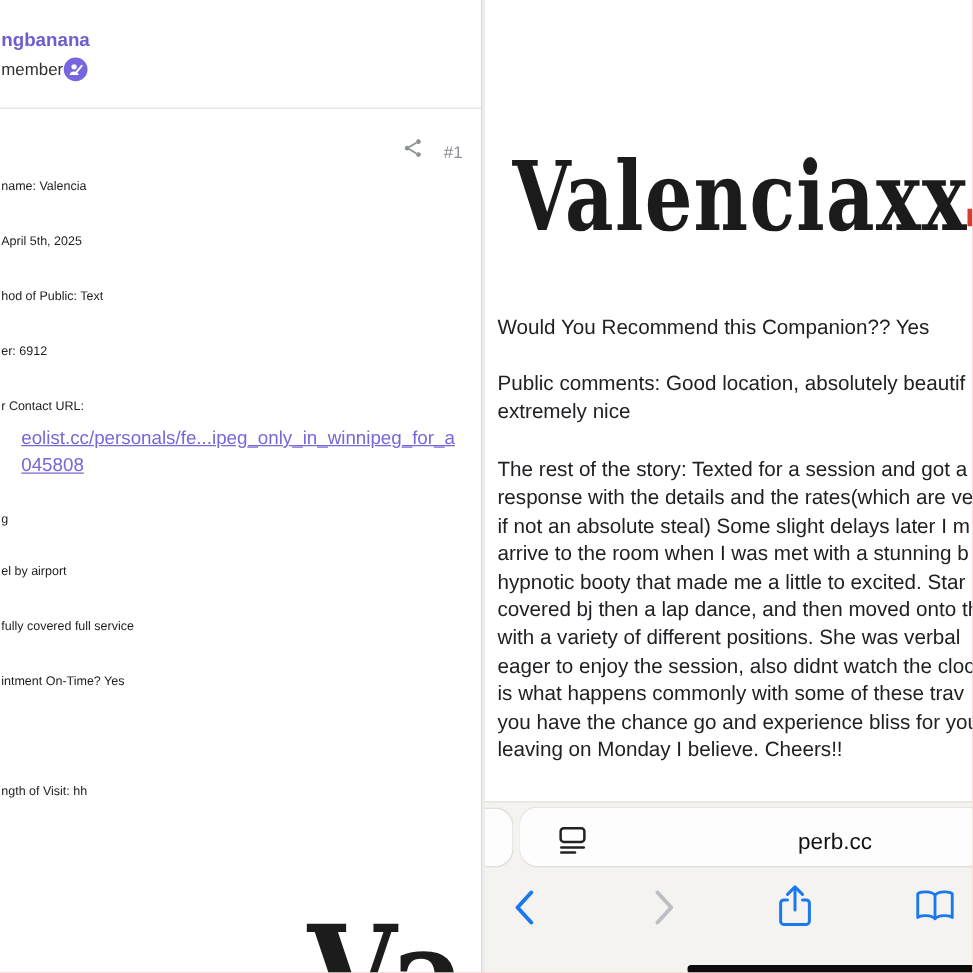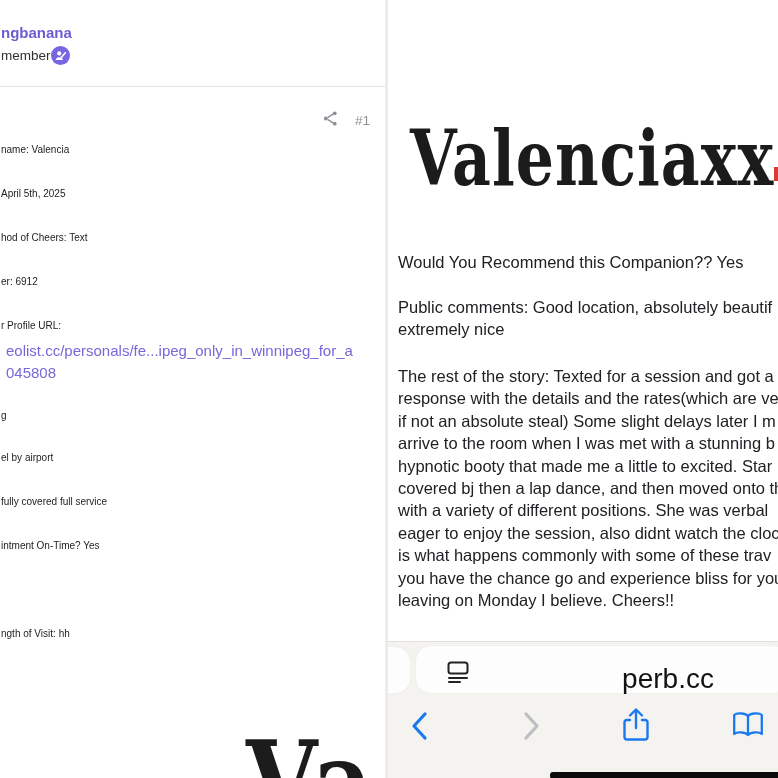--- a/index.html
+++ b/index.html
@@ -17,21 +17,21 @@
   .member-row { position:absolute; left:1px; top:46px; display:flex; align-items:center; gap:0; }
   .member-label { font-size:13.5px; color:#303035; }
   .badge { width:19px; height:19px; border-radius:50%; background:#7666e0;
            display:flex; align-items:center; justify-content:center; }
   .divider { position:absolute; left:0; top:86px; width:385px; height:1px; background:#e4e4e4; }
 
   .post-meta { position:absolute; top:110px; left:322px; display:flex; align-items:center; gap:16px; }
   .post-number { font-size:13.5px; color:#8b9097; }
 
   .detail-line { position:absolute; left:1px; font-size:10px; color:#1d1d1f; white-space:nowrap; }
-  .link-line { position:absolute; left:6px; font-size:15px; color:#7668d8; white-space:nowrap; }
+  .link-line { position:absolute; left:17px; font-size:15px; color:#7668d8; white-space:nowrap;text-decoration:underline; }
 
   .big-letter-left { position:absolute; left:246px; top:726px; font-family:"DejaVu Serif", serif;
                      font-weight:bold; font-size:92px; color:#1c1c1c; line-height:1;
                      transform:scaleY(1.22); transform-origin:left top; letter-spacing:4px; }
 
   
   .right-panel { position:absolute; left:388px; top:0; width:390px; height:778px;
                  background:#fff; overflow:hidden; }
   .page-title { position:absolute; left:22px; top:120px; font-family:"DejaVu Serif", serif;
                 font-weight:bold; font-size:60px; color:#1b1b1b; line-height:1;
@@ -47,21 +47,21 @@
   
   .chrome { position:absolute; left:0; top:641px; width:390px; height:137px;
             background:#f4f3f0; border-top:1px solid #e3e1dd; }
   .pill-fragment { position:absolute; left:-14px; top:5px; width:36px; height:46px;
                    background:#fdfdfd; border-radius:14px; box-shadow:0 0 1px rgba(0,0,0,.15); }
   .url-pill { position:absolute; left:28px; top:4px; width:372px; height:47px;
               background:#fdfdfd; border-radius:14px; box-shadow:0 0 1px rgba(0,0,0,.15);
               display:flex; align-items:center; }
   .reader-btn { position:absolute; left:30px; top:14px; width:24px; height:24px; }
   .url-text { position:absolute; left:252px; top:17px; transform:translateX(-50%);
-              font-size:28px; color:#121212; }
+              font-size:18px; color:#121212; }
   .toolbar-btn { position:absolute; background:none; border:none; padding:0; cursor:pointer; }
   .home-indicator { position:absolute; left:162px; top:130px; width:228px; height:7px;
                     background:#0b0b0b; border-radius:3px 0 0 3px; }
 </style>
 </head>
 <body>
 
 <div class="stage">
 
   <div class="left-panel">
@@ -89,23 +89,23 @@
           <circle cx="13.5" cy="14.5" r="2" fill="#8b9097"></circle>
           <line x1="5.8" y1="8" x2="11.8" y2="4.4" stroke="#8b9097" stroke-width="1.5"></line>
           <line x1="5.8" y1="10" x2="11.8" y2="13.6" stroke="#8b9097" stroke-width="1.5"></line>
         </svg>
       </span>
       <span class="post-number">#1</span>
     </div>
 
     <div class="detail-line" style="top:144px">name: Valencia</div>
     <div class="detail-line" style="top:188px">April 5th, 2025</div>
-    <div class="detail-line" style="top:232px">hod of Cheers: Text</div>
+    <div class="detail-line" style="top:232px">hod of Public: Text</div>
     <div class="detail-line" style="top:276px">er: 6912</div>
-    <div class="detail-line" style="top:320px">r Profile URL:</div>
+    <div class="detail-line" style="top:320px">r Contact URL:</div>
 
     <div class="link-line" style="top:342px">eolist.cc/personals/fe...ipeg_only_in_winnipeg_for_a</div>
     <div class="link-line" style="top:364px">045808</div>
 
     <div class="detail-line" style="top:410px">g</div>
     <div class="detail-line" style="top:452px">el by airport</div>
     <div class="detail-line" style="top:496px">fully covered full service</div>
     <div class="detail-line" style="top:540px">intment On-Time? Yes</div>
     <div class="detail-line" style="top:628px">ngth of Visit: hh</div>
 

